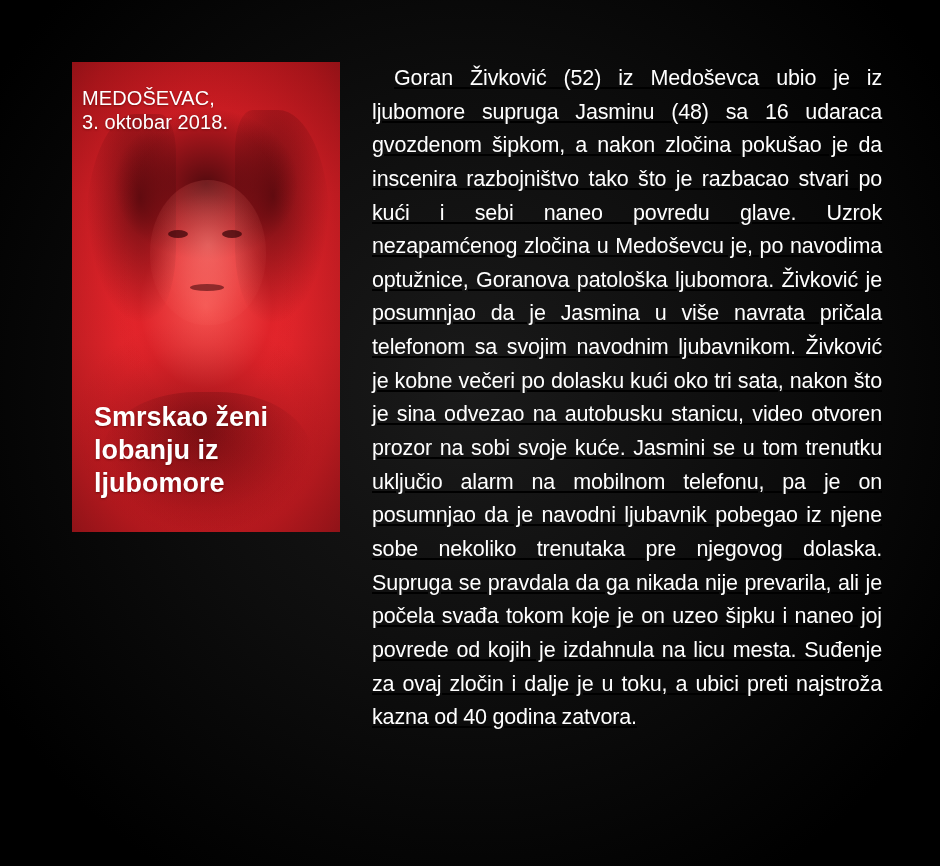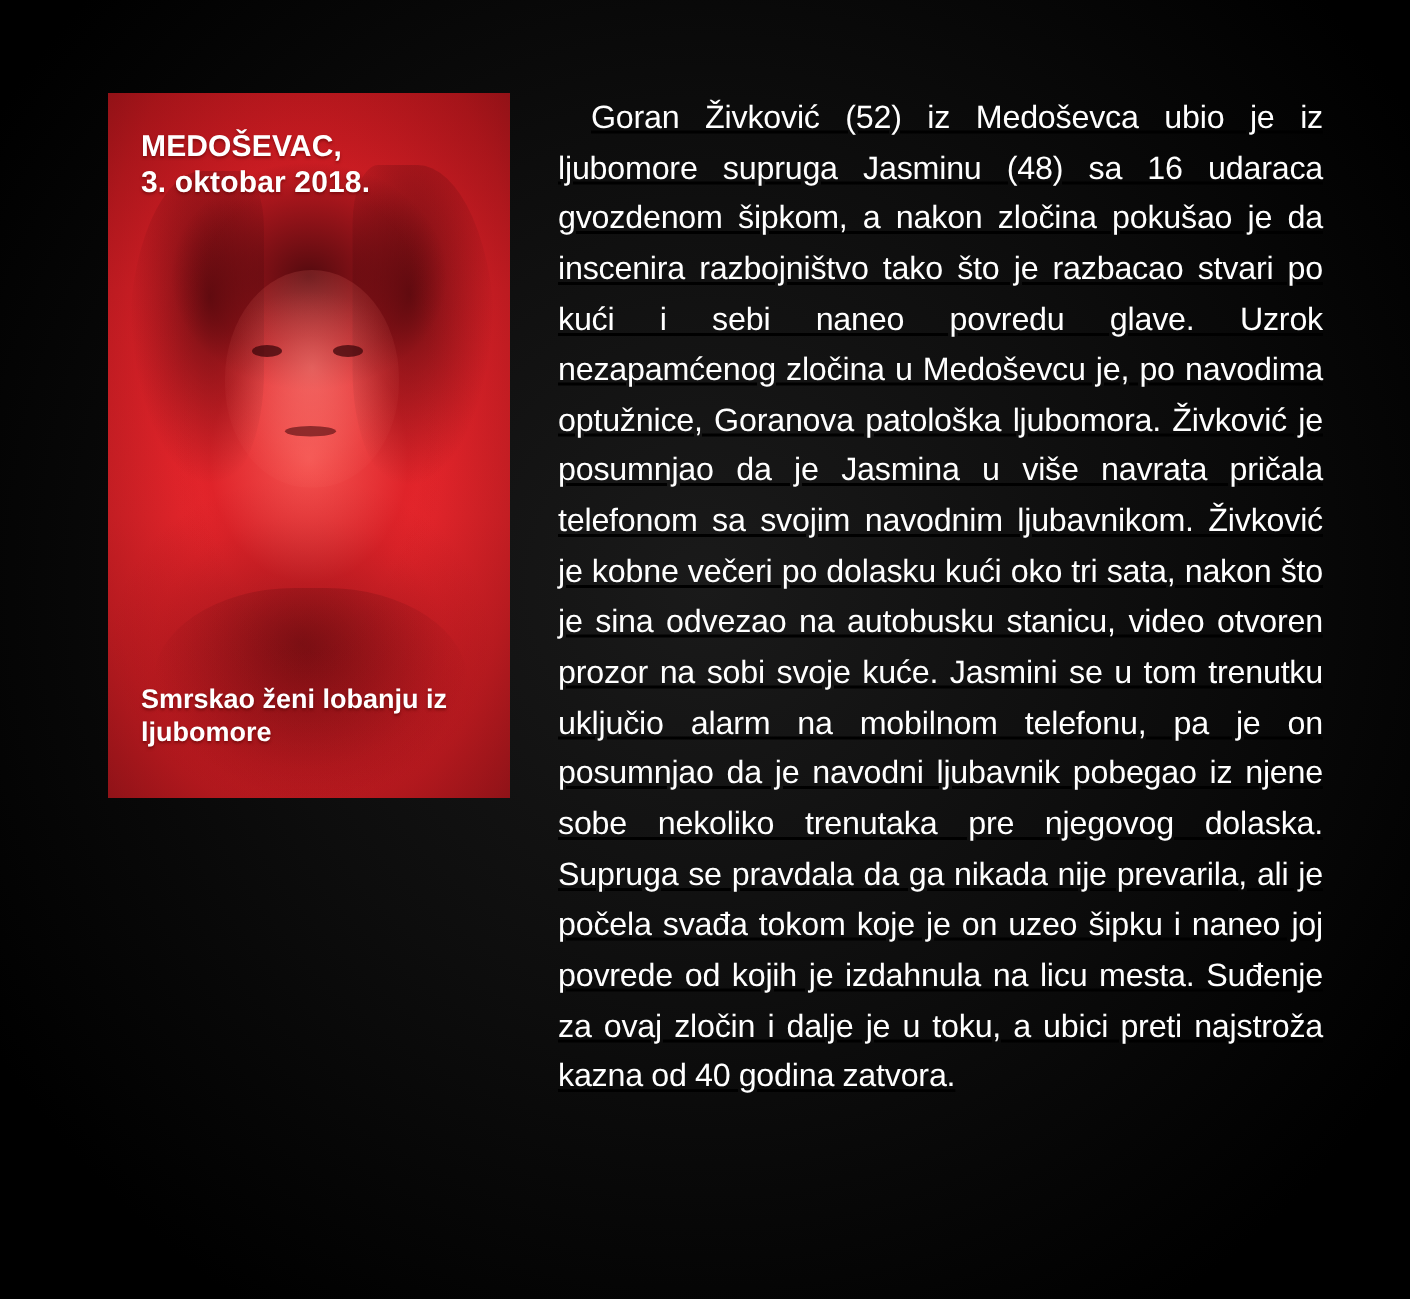--- a/index.html
+++ b/index.html
@@ -100,37 +100,37 @@
     border-radius: 45% 45% 0 0;
     background: radial-gradient(ellipse at 50% 30%, rgba(90,8,12,0.45), rgba(90,8,12,0) 72%);
   }
   .photo-vignette {
     position: absolute;
     inset: 0;
     background: radial-gradient(ellipse at 50% 45%, rgba(0,0,0,0) 40%, rgba(90,6,10,0.30) 78%, rgba(60,4,8,0.45) 100%);
   }
   .kicker {
     position: absolute;
-    left: 22px;
+    left: 10px;
     top: 24px;
     color: #ffffff;
-    font-weight: bold;
+    font-weight: normal;
     font-size: 20px;
     line-height: 1.22;
     letter-spacing: 0.1px;
     text-shadow: 0 1px 2px rgba(80,0,0,0.5);
   }
   .kicker div { white-space: nowrap; }
   .headline {
     position: absolute;
     left: 22px;
     bottom: 32px;
     color: #ffffff;
     font-weight: bold;
-    font-size: 18px;
+    font-size: 27px;
     line-height: 1.22;
     text-shadow: 0 1px 2px rgba(80,0,0,0.55);
   }
   
   .body-col {
     position: absolute;
     left: 372px;
     top: 62px;
     width: 510px;
     text-decoration: underline;

